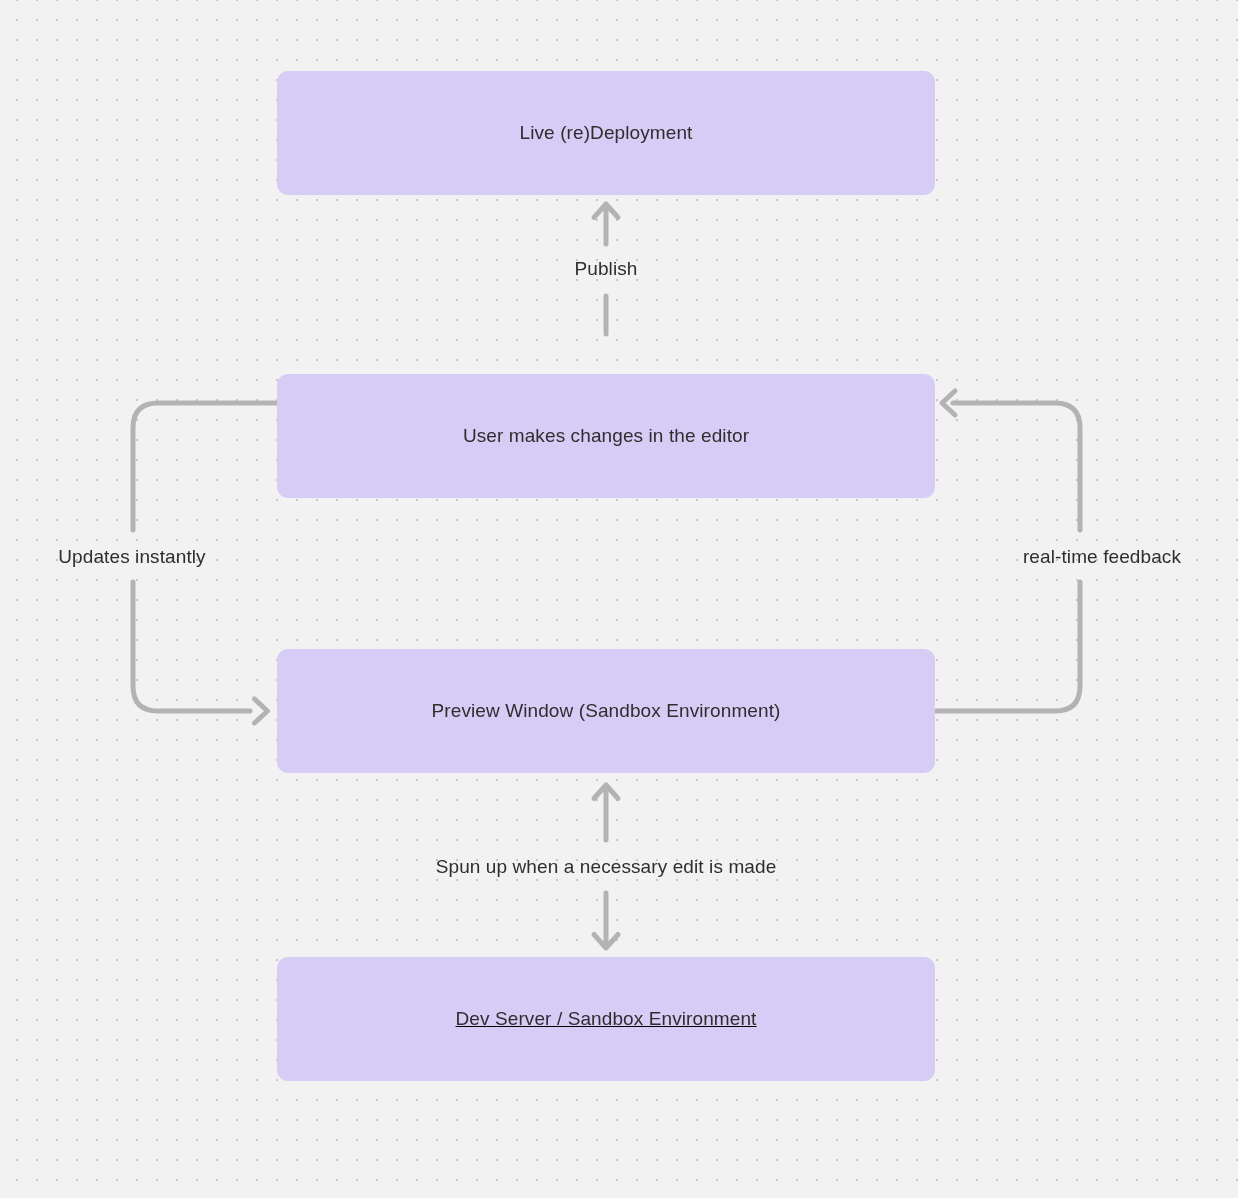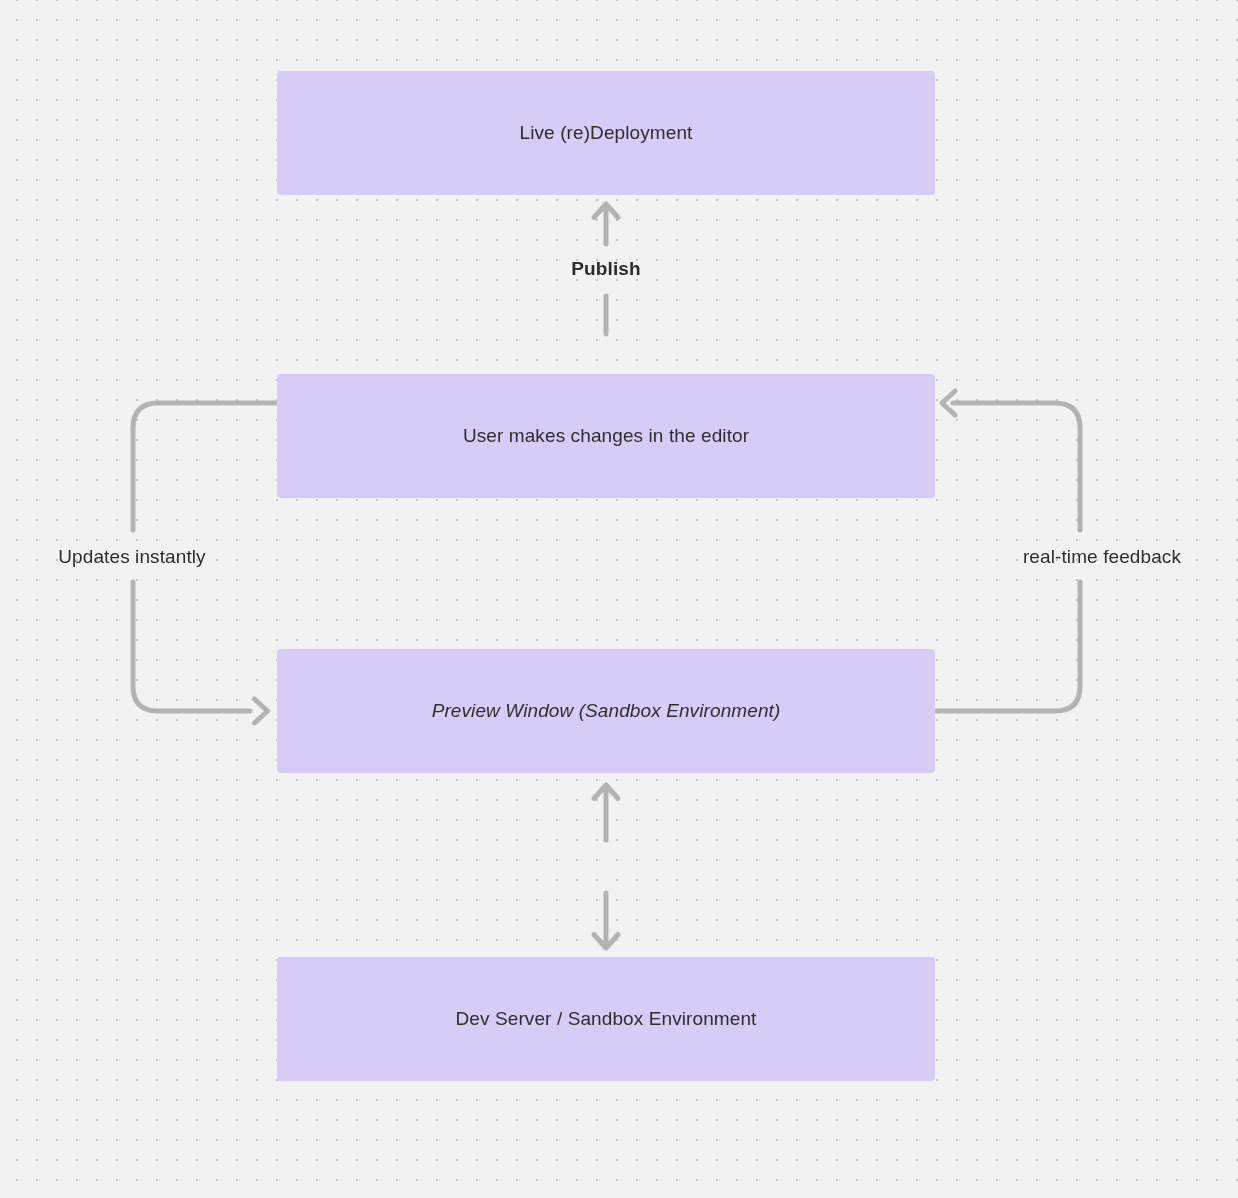--- a/index.html
+++ b/index.html
@@ -33,44 +33,44 @@
     stroke-width: 5;
     stroke-linecap: round;
     stroke-linejoin: round;
   }
   .node {
     position: absolute;
     left: 277px;
     width: 658px;
     height: 124px;
     background: var(--node-fill, #d7ccf6);
-    border-radius: 4px;
+    border-radius: 11px;
     display: flex;
     align-items: center;
     justify-content: center;
     text-align: center;
   }
   .node span {
     font-size: 19px;
     color: var(--text, #2e2e2e);
     letter-spacing: 0.1px;
   }
   .node-live    { top: 71px;  }
   .node-editor  { top: 340px; margin-top: 34px; }
-  .node-preview { top: 649px; font-style: italic; }
-  .node-dev     { top: 957px; }
+  .node-preview { top: 649px; }
+  .node-dev     { top: 957px; text-decoration: underline; }
   .edge-label {
     position: absolute;
     transform: translate(-50%, -50%);
     font-size: 19px;
     color: var(--text, #2e2e2e);
     white-space: nowrap;
     letter-spacing: 0.1px;
   }
-  .label-publish  { left: 606px;  top: 269px; font-weight: bold; }
+  .label-publish  { left: 606px;  top: 269px; }
   .label-updates  { left: 132px;  top: 557px; }
   .label-realtime { left: 1078px; top: 557px; margin-left: 24px; }
   .label-spun     { left: 606px;  top: 867px; }
 </style>
 </head>
 <body style="--bg: #f2f2f2; --dot: #c7c7c7; --node-fill: #d7ccf6; --arrow: #b3b3b3; --text: #2e2e2e;">
 
 <div class="canvas">
 
   <svg class="arrows" viewBox="0 0 1238 1198" xmlns="http://www.w3.org/2000/svg">
@@ -110,14 +110,15 @@
     <span>Preview Window (Sandbox Environment)</span>
   </div>
 
   <div class="node node-dev">
     <span>Dev Server / Sandbox Environment</span>
   </div>
 
   <div class="edge-label label-publish">Publish</div>
   <div class="edge-label label-updates">Updates instantly</div>
   <div class="edge-label label-realtime">real-time feedback</div>
+  <div class="edge-label label-spun">Spun up when a necessary edit is made</div>
 
 </div>
 
 </body></html>

